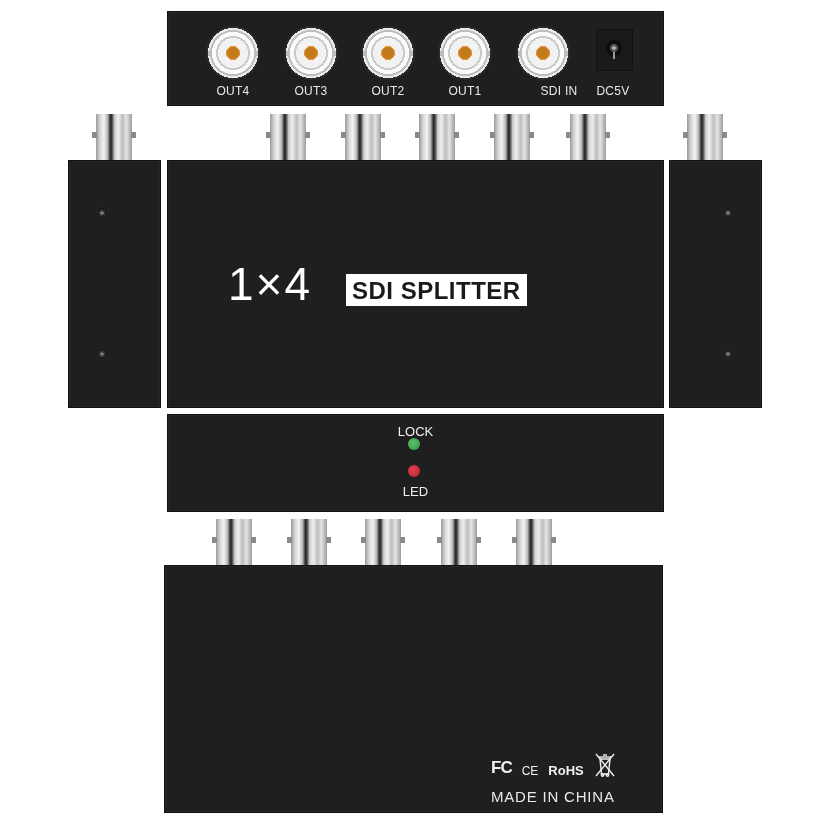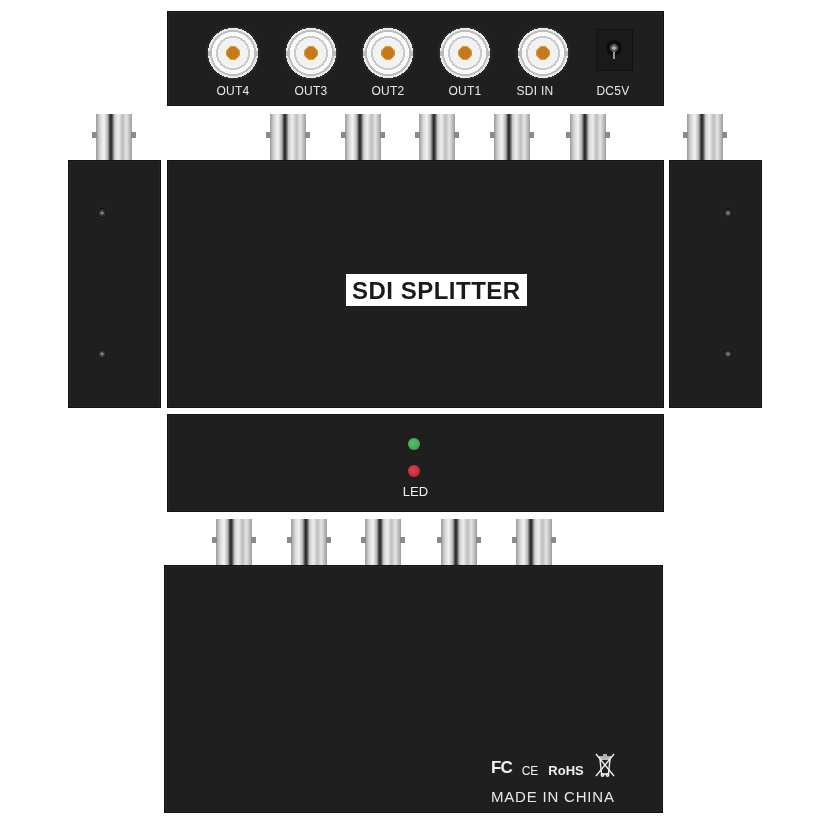--- a/index.html
+++ b/index.html
@@ -70,47 +70,49 @@
   <div class="bnc-front" style="left:270px"></div>
   <div class="bnc-front" style="left:348px"></div>
   <div id="dc-jack">
     <div class="hole"></div>
       <div class="pin"></div>
   </div>
   <div class="port-label" style="left:30px">OUT4</div>
   <div class="port-label" style="left:108px">OUT3</div>
   <div class="port-label" style="left:185px">OUT2</div>
   <div class="port-label" style="left:262px">OUT1</div>
-  <div class="port-label" style="left:332px">SDI IN</div>
+  <div class="port-label" style="left:356px">SDI IN</div>
   <div class="port-label" style="left:410px">DC5V</div>
 </div>
 
 <div class="bnc-side" style="left:96px; top:114px;"></div>
 <div class="bnc-side" style="left:270px; top:114px;"></div>
 <div class="bnc-side" style="left:345px; top:114px;"></div>
 <div class="bnc-side" style="left:419px; top:114px;"></div>
 <div class="bnc-side" style="left:494px; top:114px;"></div>
 <div class="bnc-side" style="left:570px; top:114px;"></div>
 <div class="bnc-side" style="left:687px; top:114px;"></div>
 
 <div class="panel" id="left-side">
   <div class="screw" style="left:27px; top:46px;"></div>
   <div class="screw" style="left:27px; top:187px;"></div>
 </div>
 
 <div class="panel" id="top-body">
+  <div id="model-num">1×4</div>
   <div id="model-name">SDI SPLITTER</div>
 </div>
 
 <div class="panel" id="right-side">
   <div class="screw" style="left:52px; top:46px;"></div>
   <div class="screw" style="left:52px; top:187px;"></div>
 </div>
 
 <div class="panel" id="front">
+  <div class="led-label" style="top:9px">LOCK</div>
   <div class="led" id="led-green"></div>
   <div class="led" id="led-red"></div>
   <div class="led-label" style="top:69px">LED</div>
 </div>
 
 <div class="bnc-side" style="left:216px; top:519px;"></div>
 <div class="bnc-side" style="left:291px; top:519px;"></div>
 <div class="bnc-side" style="left:365px; top:519px;"></div>
 <div class="bnc-side" style="left:441px; top:519px;"></div>
 <div class="bnc-side" style="left:516px; top:519px;"></div>

